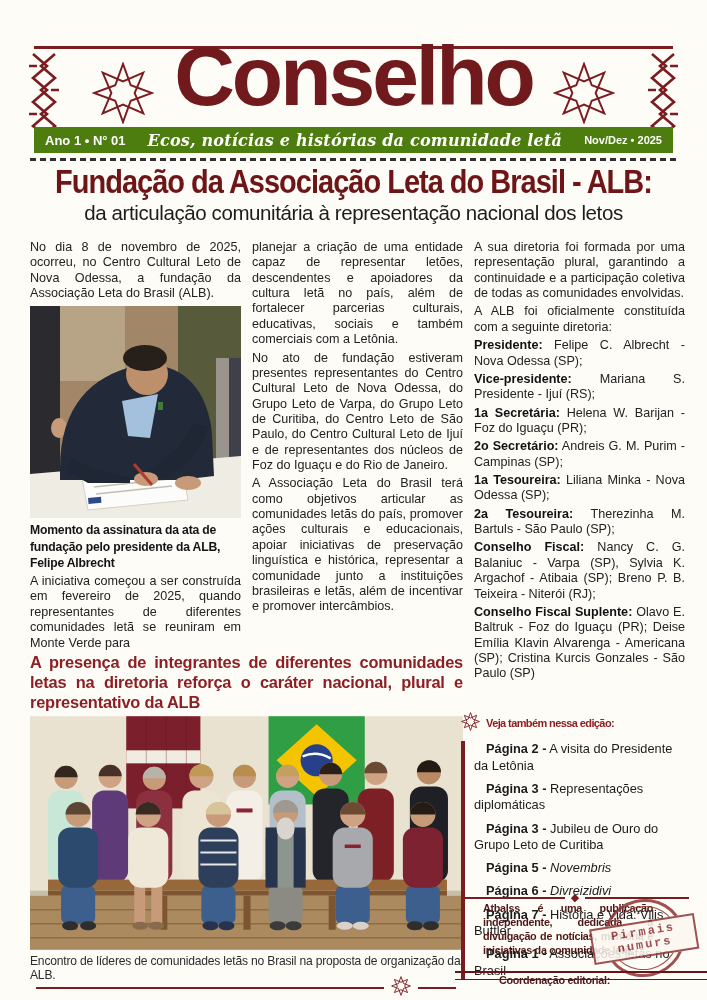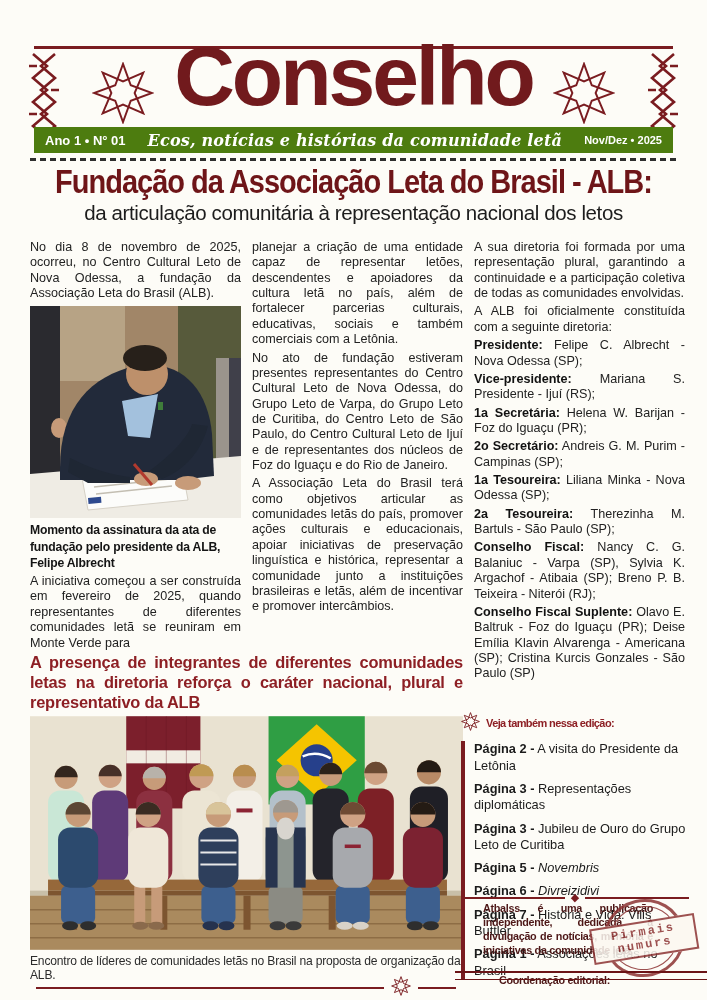--- a/index.html
+++ b/index.html
@@ -51,21 +51,21 @@
   .bottom-left-rule{position:absolute;left:36px;top:976px;width:420px;display:flex;
                     align-items:center;gap:7px;}
   .bottom-left-rule .line{height:2px;background:#7a1c20;flex:1;}
   .bottom-left-rule .line.short{flex:0 0 38px;}
   
   .toc{position:absolute;left:461px;top:712px;width:228px;}
   .toc-head{display:flex;align-items:center;gap:6px;color:#8d1f24;font-weight:bold;
             font-size:11px;letter-spacing:-.6px;}
   .toc-list{margin-top:8px;border-left:4px solid #7a1c20;padding-left:9px;}
   .toc-item{font-size:12.8px;line-height:1.3;margin-bottom:6.5px;color:#1b1b1b;}
-  .toc-item b{font-weight:bold;}
+  .toc-item b{font-weight:bold;margin-left:12px;}
   .toc-item span[data-style="italic"]{font-style:italic;}
   .divider{position:absolute;left:461px;top:891px;width:228px;display:flex;align-items:center;gap:6px;
            color:#7a1c20;font-size:11px;}
   .divider .line{flex:1;height:2px;background:#7a1c20;}
   .editorial{position:absolute;left:461px;top:901px;width:170px;font-size:10.8px;font-weight:bold;
              color:#4d1717;line-height:1.3;letter-spacing:-.3px;padding-left:22px;}
   .editorial .just{text-align:justify;margin:0;}
   .editorial p{margin:16px;}
   .stamp{position:absolute;left:595px;top:897px;width:98px;height:82px;transform:rotate(-13deg);
          color:#8d3434;opacity:.85;}

